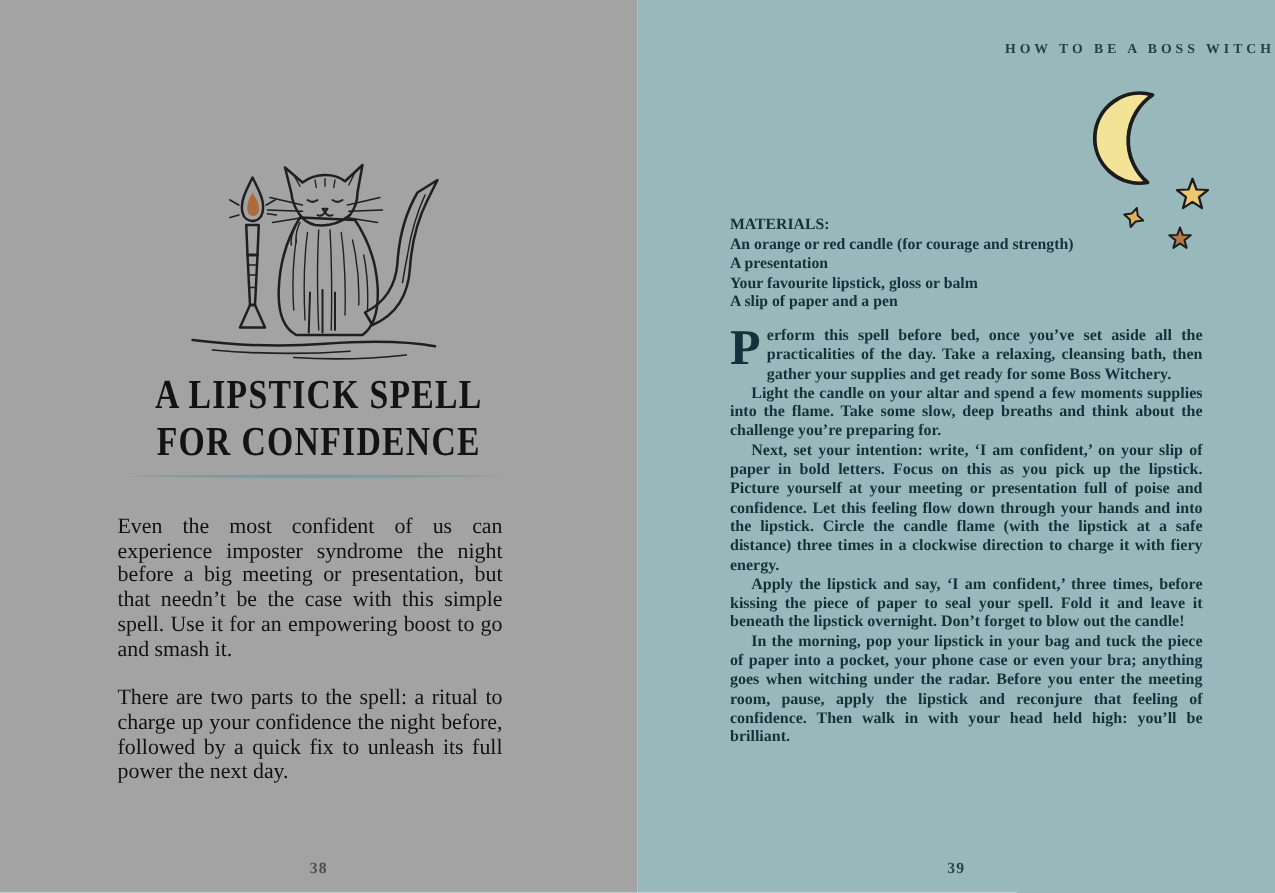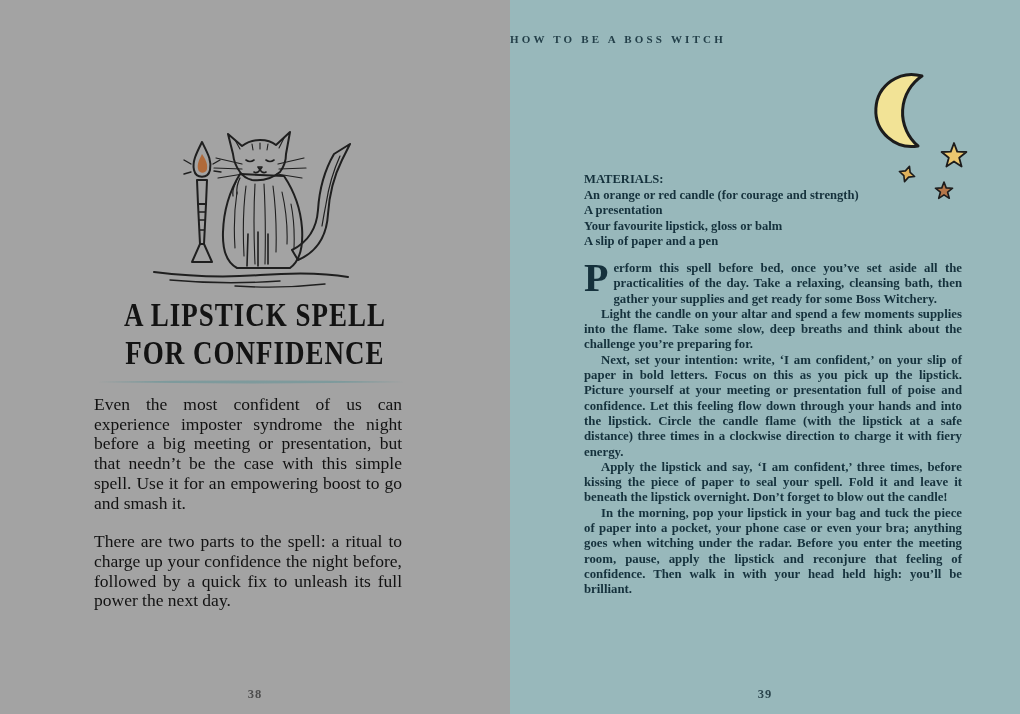--- a/index.html
+++ b/index.html
@@ -22,31 +22,31 @@
     font-weight:bold;font-size:27px;line-height:1.16;
     letter-spacing:1px;
     transform:scaleY(1.22);transform-origin:50% 0;
   }
   .title-divider{position:absolute;top:372px;left:96px;width:310px;height:8px;}
   .left-body{
     position:absolute;top:395px;left:94px;width:308px;
     font-size:17.5px;line-height:19.7px;color:#121212;
     text-align:justify;
   }
-  .left-body p{margin:0 0 19px 0;font-family:Liberation Serif, serif;}
+  .left-body p{margin:16px 0 19px 0;font-family:Liberation Serif, serif;}
   .pageno{
     position:absolute;bottom:12px;left:0;width:100%;
     text-align:center;font-size:12.5px;letter-spacing:1px;color:#4d4d4d;font-weight:bold;
   }
   .pageno-right{color:#2b454d;}
 
   
   .running-head{
     position:absolute;top:33px;left:0;width:100%;
-    text-align:left;font-size:11px;font-weight:bold;
+    text-align:right;font-size:11px;font-weight:bold;
     letter-spacing:3.2px;color:#24404a;
   }
   .moon-illo{position:absolute;top:68px;left:352px;width:145px;height:148px;}
   .materials{
     position:absolute;top:172px;left:74px;width:380px;
     font-size:12.6px;line-height:15.6px;font-weight:bold;
     color:#15313c;
   }
   .materials .mat-line{font-weight:bold;}
   .right-body{

